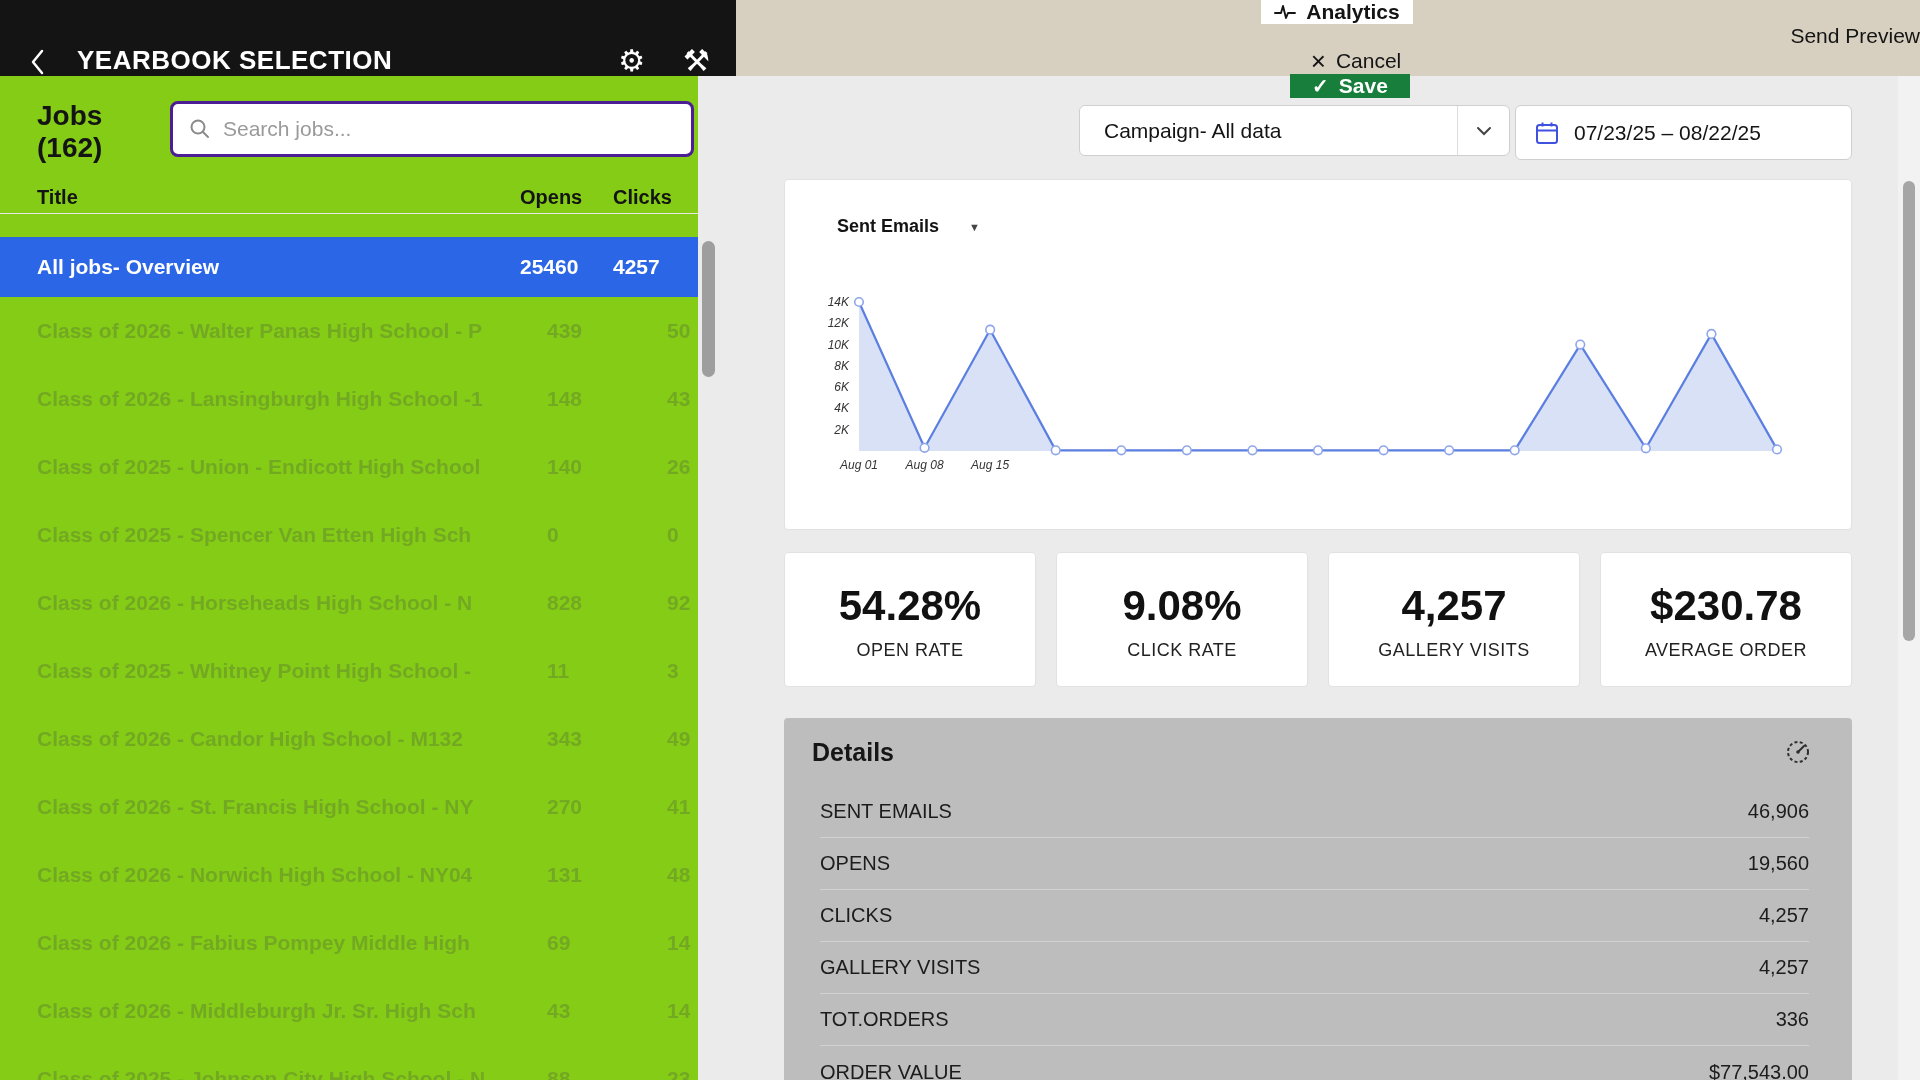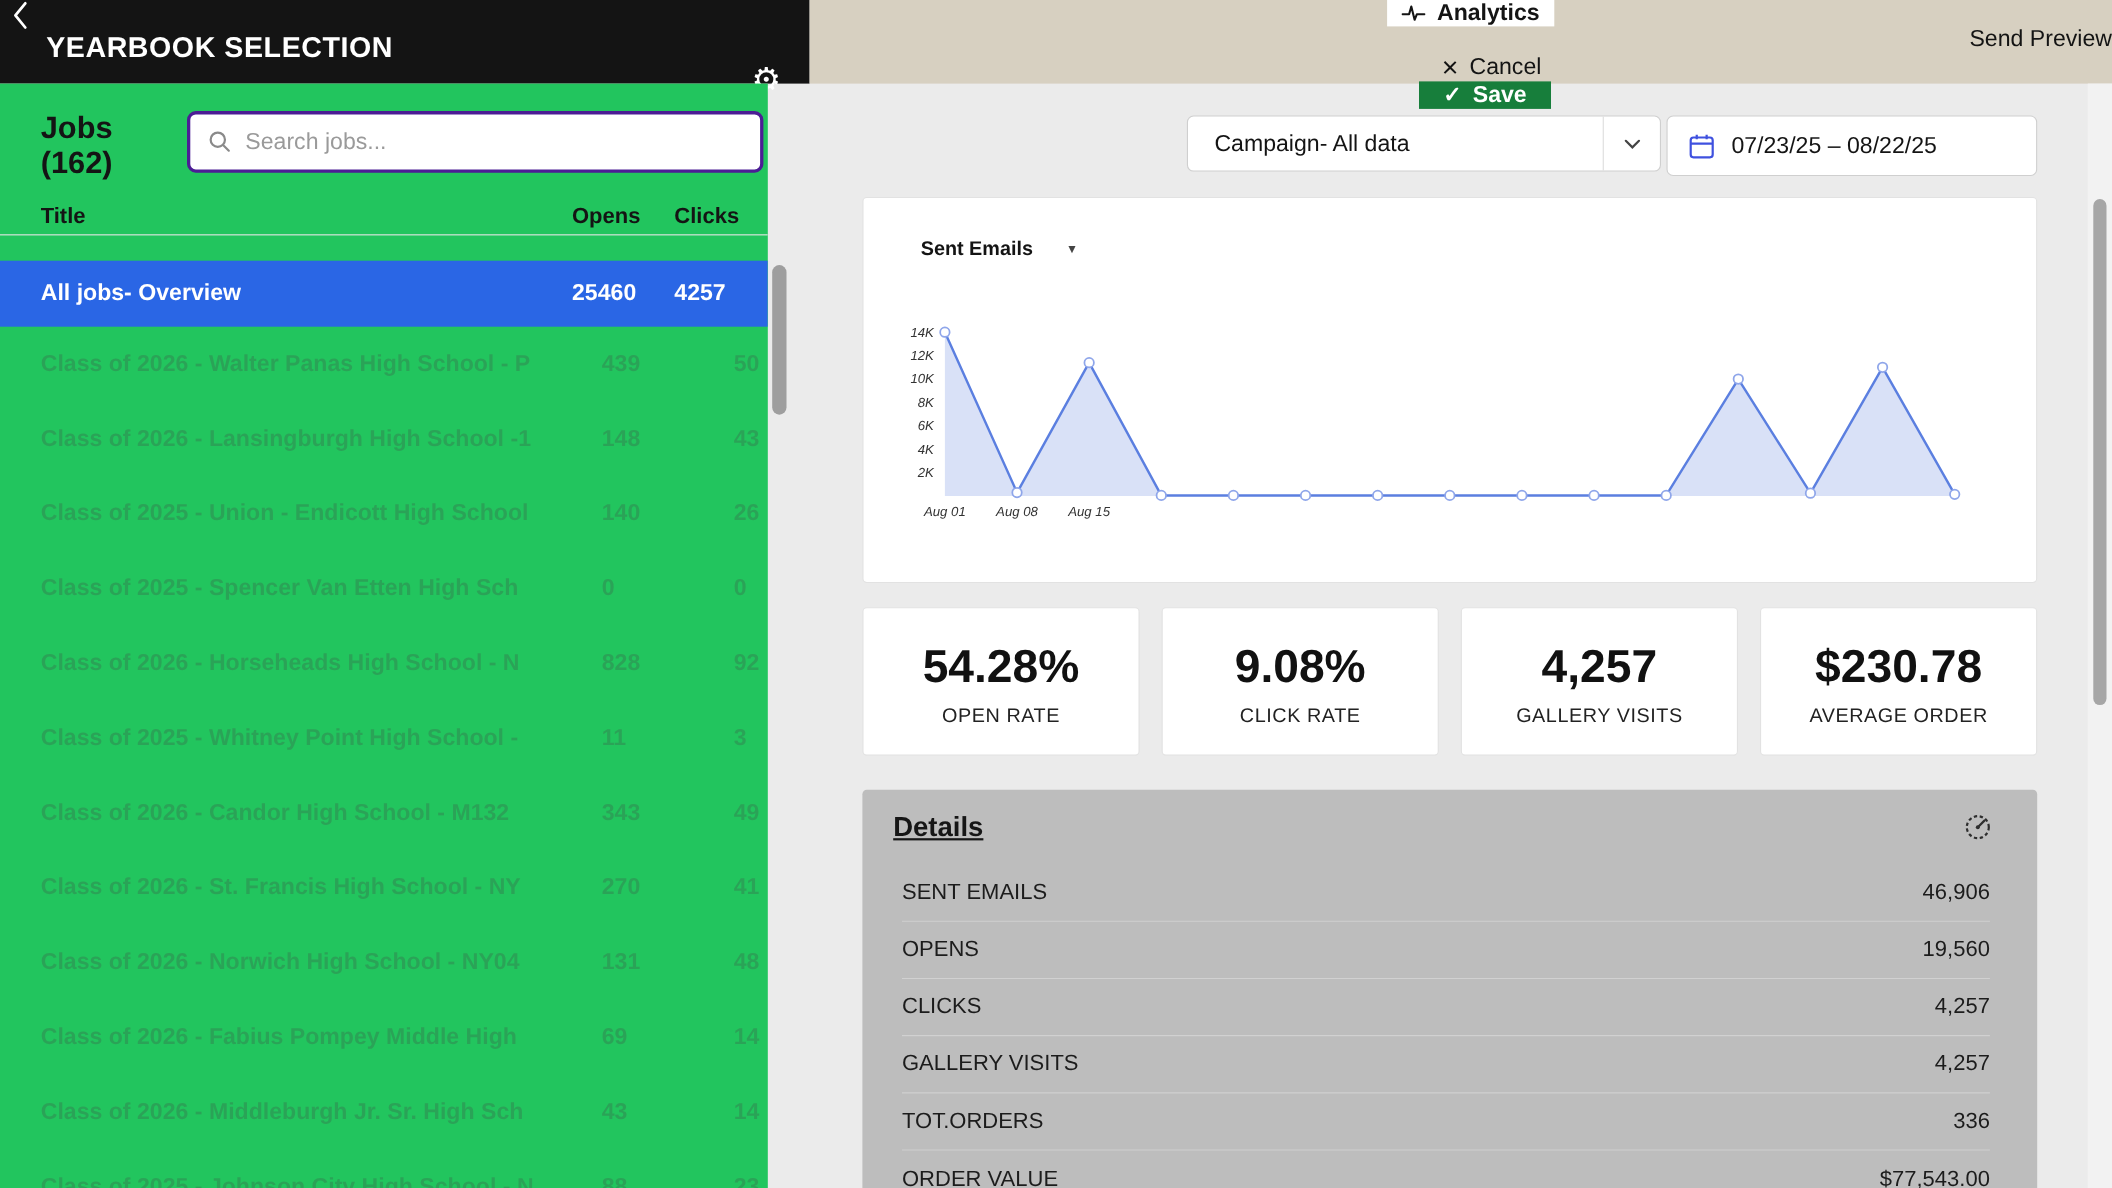--- a/index.html
+++ b/index.html
@@ -3,41 +3,41 @@
 <meta charset="utf-8">
 <style>
   * { margin:0; padding:0; box-sizing:border-box; }
   html,body { width:1920px; height:1080px; overflow:hidden; background:#ebebeb;
               font-family:"Liberation Sans", sans-serif; color:#141414; }
   body { position:relative; }
   .abs { position:absolute; }
 
   
   #header-left { left:0; top:0; width:736px; height:76px; background:#141414;
-                 display:flex; align-items:flex-start; padding:0 26px 0 10px;flex-direction:column; }
+                 display:flex; align-items:flex-end; padding:0 26px 0 29px; }
   #header-title { color:#fff; font-size:26px; font-weight:bold; letter-spacing:.5px; margin-left:32px; white-space:nowrap; }
   .hdr-icon { color:#fff; font-size:30px; line-height:1; cursor:pointer; }
   #gear-wrap { margin-left:auto; }
   #tools-wrap { margin-left:38px; }
 
   #header-right { left:736px; top:0; width:1184px; height:76px; background:#d7d0c1;
                   display:flex; align-items:center;flex-direction:column; }
   #analytics-tab { margin-left:18px; width:152px; height:76px; background:#fff;
                    display:flex; align-items:center; justify-content:center; gap:10px;
                    font-size:21px; font-weight:600; cursor:pointer; }
   #send-preview { margin-left:auto; font-size:21px; cursor:pointer; }
   #cancel-btn { margin-left:56px; display:flex; align-items:center; gap:10px; font-size:21px; cursor:pointer; }
   #cancel-x { font-size:26px; line-height:1; }
   #save-btn { margin-left:44px; width:120px; height:76px; background:#177e3b; color:#fff;
               display:flex; align-items:center; justify-content:center; gap:10px;
               font-size:21px; font-weight:600; cursor:pointer; }
   #save-check { font-size:20px; }
 
   
-  #sidebar { left:0; top:76px; width:698px; height:1004px; background:#22c55e; overflow:hidden; }
+  #sidebar { left:0; top:76px; width:698px; height:1004px; background:#84cc16; overflow:hidden; }
   #jobs-heading { position:absolute; left:37px; top:24px; font-size:28px; font-weight:bold; line-height:32px; }
   #search-box { position:absolute; left:170px; top:25px; width:524px; height:56px;
                 border:3px solid #4c1d95; border-radius:8px; background:#fff;
                 display:flex; align-items:center; padding:0 16px; }
   #search-input { border:none; outline:none; flex:1; font-size:21px; margin-left:12px;
                   font-family:"Liberation Sans",sans-serif; color:#333; background:transparent; }
   #search-input::placeholder { color:#9a9a9a; }
 
   .row-grid { display:grid; grid-template-columns:483px 93px auto; padding-left:37px; align-items:center; }
   #col-headers { position:absolute; left:0; top:105px; width:698px; height:33px;
@@ -72,21 +72,21 @@
 
   
   #stats-row { left:784px; top:552px; width:1068px; height:135px; display:flex; gap:20px; }
   .stat-card { flex:1; display:flex; flex-direction:column; align-items:center; justify-content:center; padding-top:4px; }
   .stat-value { font-size:42px; font-weight:bold; color:#111; }
   .stat-label { font-size:18px; color:#222; letter-spacing:.5px; margin-top:10px; }
 
   
   #details-card { left:784px; top:718px; width:1068px; height:420px; background:#bdbdbd; border-radius:4px; }
   #details-head { position:relative; height:68px; }
-  #details-title { position:absolute; left:28px; top:20px; font-size:25px; font-weight:bold; color:#161616;text-decoration:underline; }
+  #details-title { position:absolute; left:28px; top:20px; font-size:25px; font-weight:bold; color:#161616; }
   #gauge-icon { position:absolute; right:40px; top:20px; }
   #details-rows { padding:0 43px 0 36px; }
   .details-row { height:52px; display:flex; align-items:center; justify-content:space-between;
                  font-size:20px; color:#1c1c1c; border-bottom:1px solid rgba(255,255,255,.30); }
   .details-row:last-child { border-bottom:none; }
 </style>
 </head>
 <body>
 
 <div id="header-left" class="abs">

